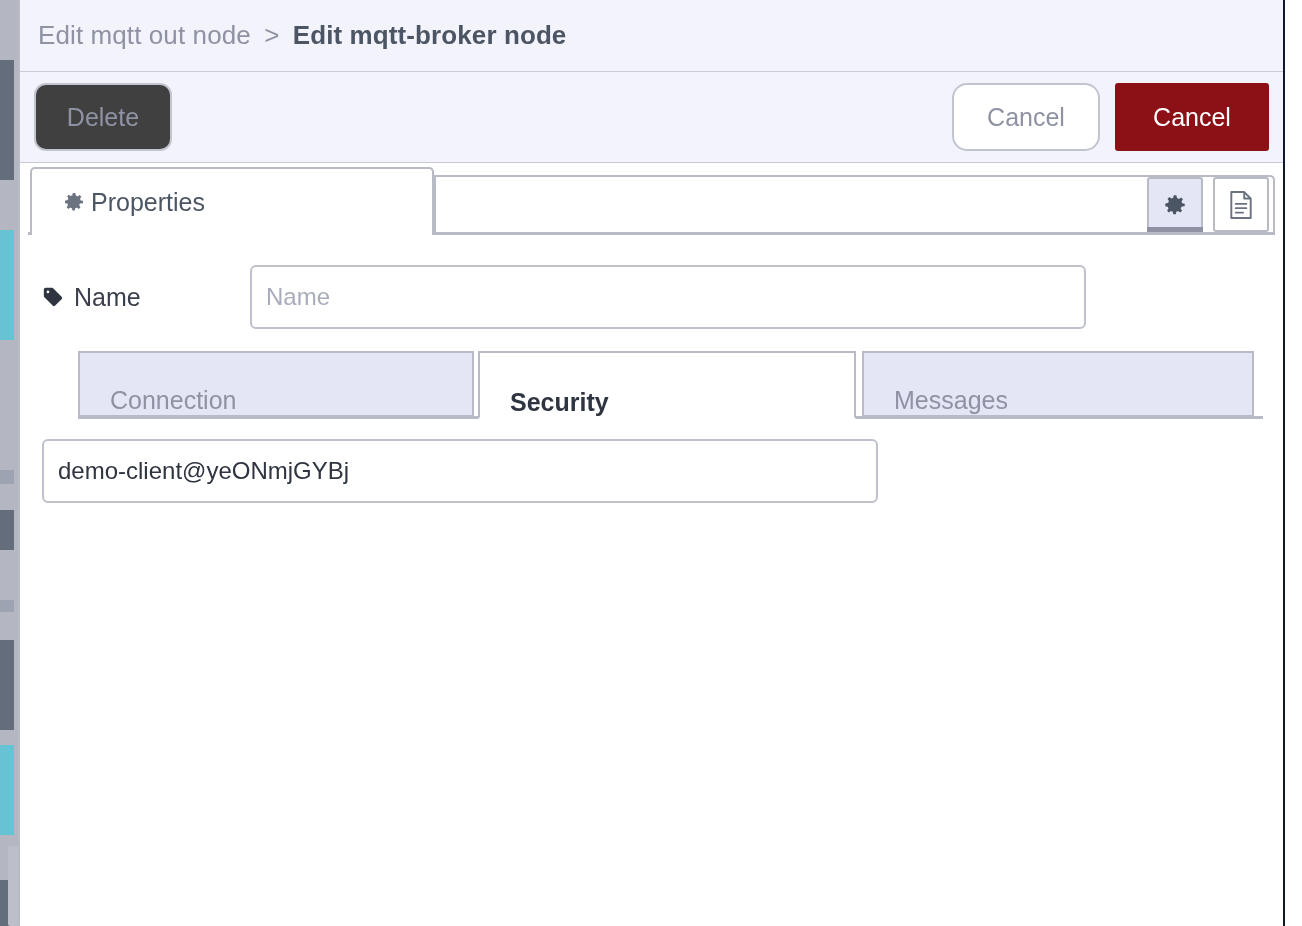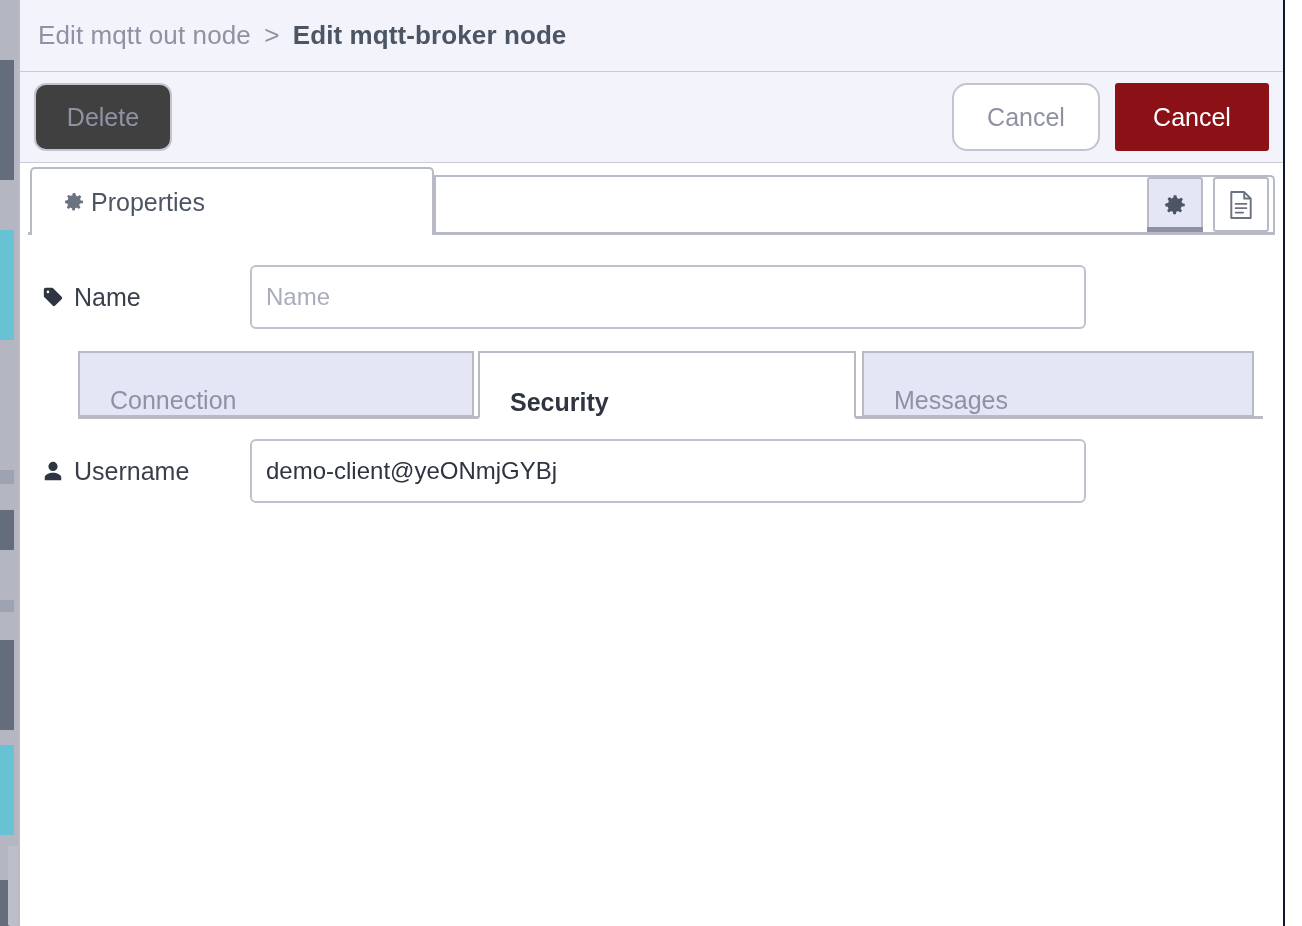--- a/index.html
+++ b/index.html
@@ -417,27 +417,19 @@
         </div>
         <div class="subtab active" id="subtab-security">
           <span>Security</span>
         </div>
         <div class="subtab inactive" id="subtab-messages">
           <span>Messages</span>
         </div>
       </div>
 
       <div class="form-row">
-        <div class="form-label">
-          <span>
-            <svg class="svg-ico" width="22" height="22" viewBox="0 0 24 24" fill="#2e3440" aria-hidden="true">
-              <path d="M12 12a5 5 0 1 0-5-5 5 5 0 0 0 5 5zm0 2c-4 0-9 2-9 5v3h18v-3c0-3-5-5-9-5z"></path>
-            </svg>
-          </span>
-          <span class="lbl-text">Username</span>
-        </div>
         <input class="field" type="text" placeholder="" value="demo-client@yeONmjGYBj" style="">
       </div>
 
 
     </div>
   </div>
 </div>
 
 </body></html>

